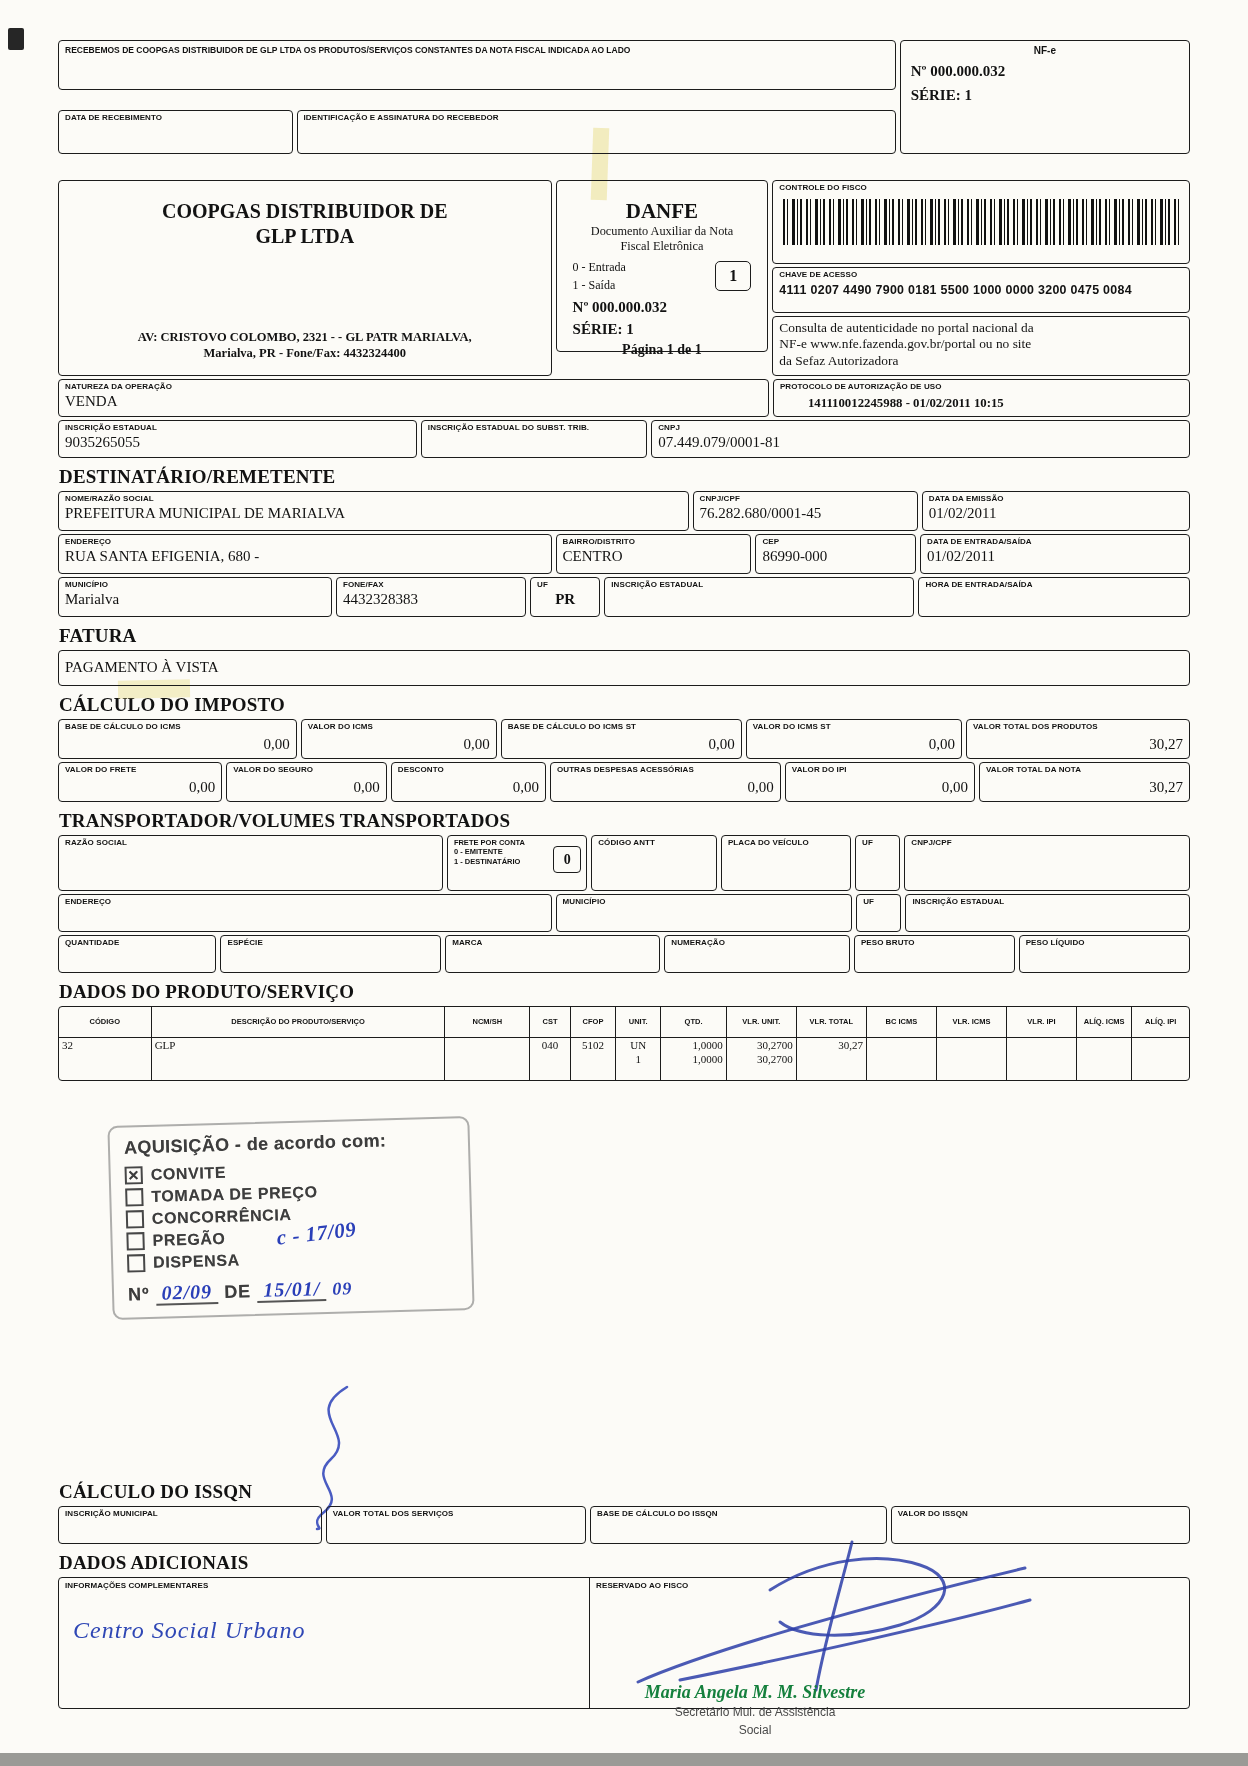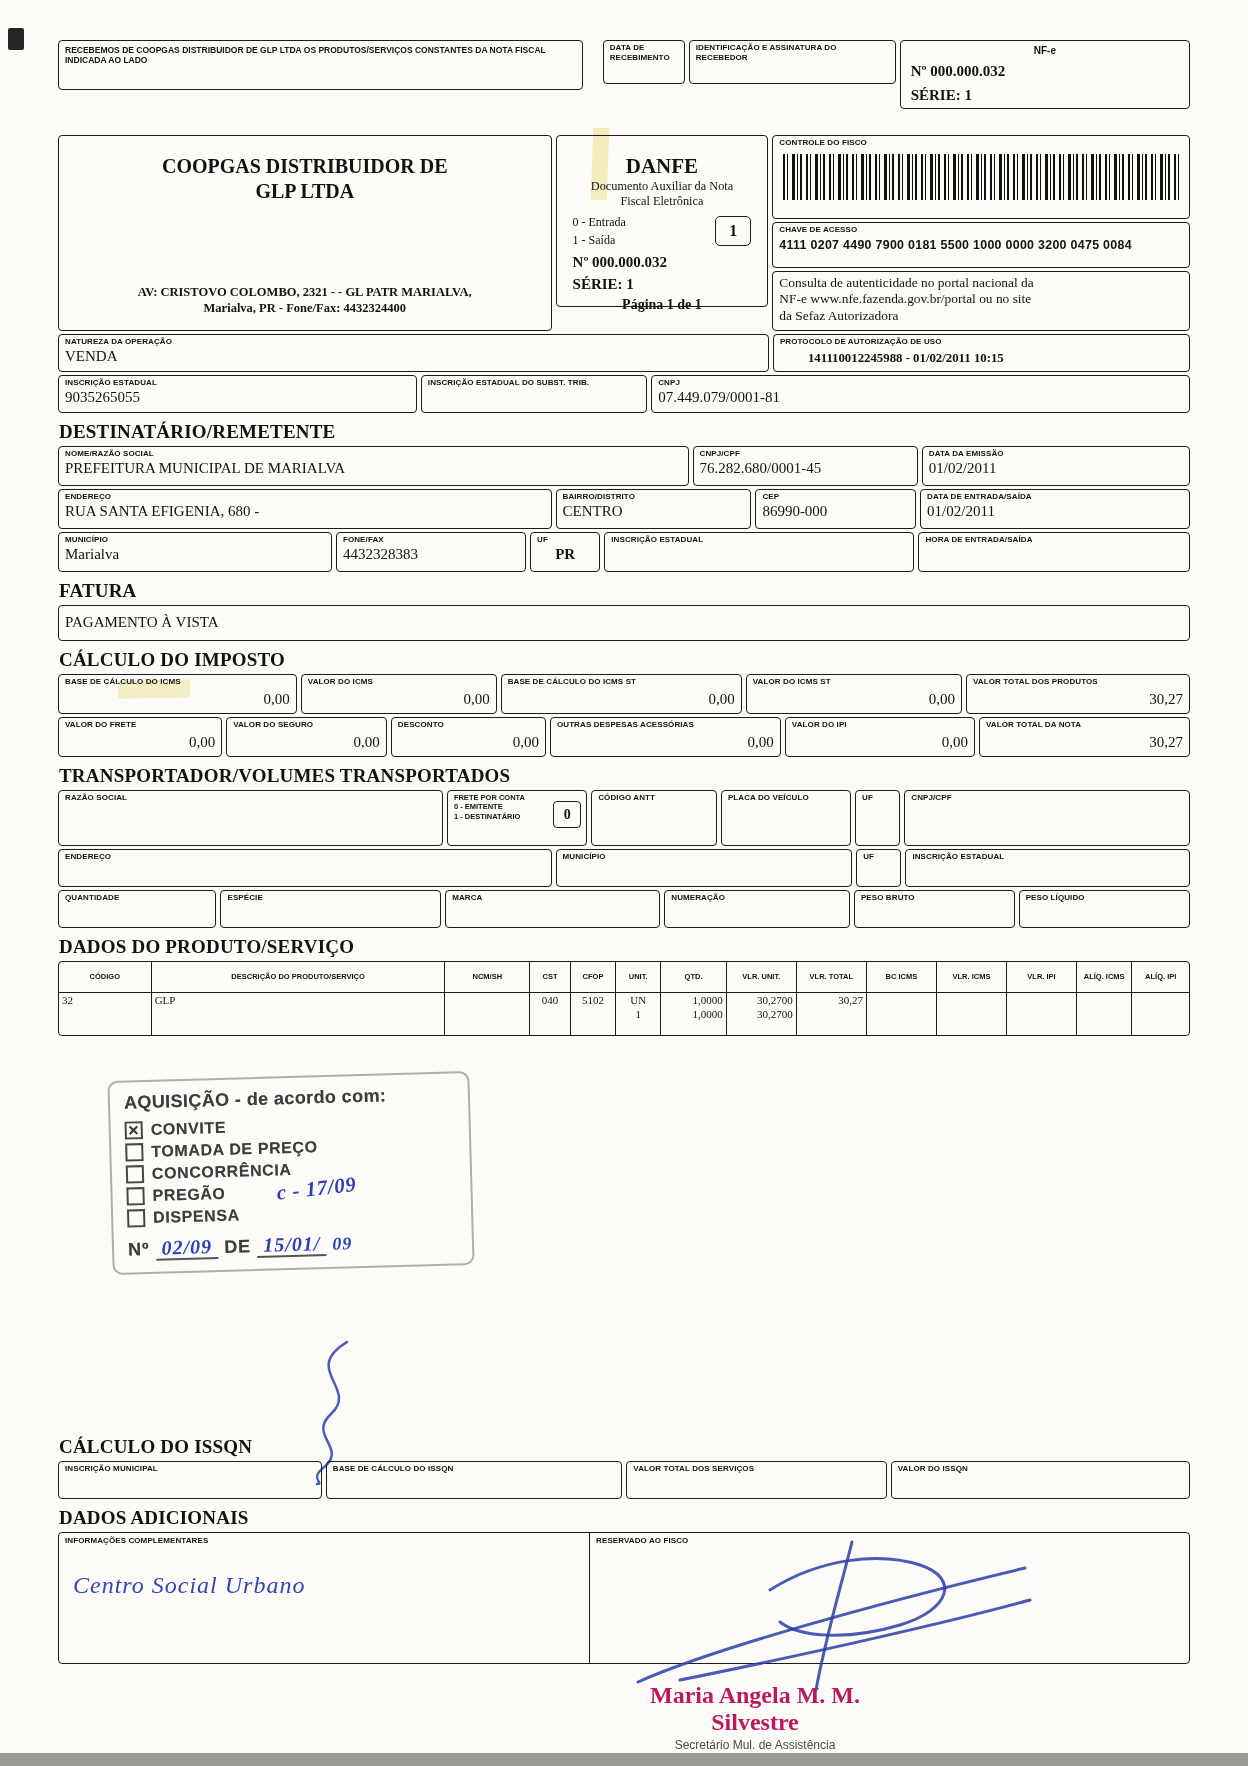--- a/index.html
+++ b/index.html
@@ -8,21 +8,21 @@
         font-family:"Liberation Sans",sans-serif;color:#121212;}
   .row{display:flex;gap:4px;margin-bottom:3px;}
   .box{border:1.6px solid #1c1c1c;border-radius:4px;box-sizing:border-box;
        padding:2px 6px;background:transparent;position:relative;}
   .lbl{font-size:8px;font-weight:700;line-height:1.2;letter-spacing:.1px;}
   .val{font-family:"Liberation Serif",serif;font-size:15px;line-height:1.15;margin-top:1px;}
   .num{text-align:right;margin-top:4px;}
   .sect{font-family:"Liberation Serif",serif;font-weight:700;font-size:19px;
         margin:8px 0 3px 1px;letter-spacing:.2px;}
   
-  .stub-left{flex:0 0 74%;display:flex;flex-direction:row;gap:20px;}
+  .stub-left{flex:0 0 74%;display:flex;flex-direction:column;gap:20px;}
   .stub-stmt{height:50px;font-size:8.5px;font-weight:700;padding-top:4px;}
   .stub-sub{display:flex;gap:4px;}
   .stub-date{flex:0 0 28%;height:44px;}
   .stub-id{flex:1;height:44px;}
   .stub-right{flex:1;padding:4px 10px;}
   .nfe-tag{text-align:center;font-size:10px;font-weight:700;}
   .nfe-num,.nfe-serie{font-family:"Liberation Serif",serif;font-weight:700;font-size:15px;margin-top:7px;}
   
   .hdr{margin-top:26px;}
   .issuer{flex:0 0 43.6%;height:196px;display:flex;flex-direction:column;justify-content:space-between;
@@ -90,22 +90,22 @@
   .flourish{position:absolute;left:205px;top:300px;}
   
   .adbox{height:132px;padding:0;display:flex;}
   .adcell{padding:3px 6px;box-sizing:border-box;}
   .adleft{flex:0 0 47%;border-right:1.4px solid #1c1c1c;}
   .adright{flex:1;}
   .hw{font-family:"Liberation Serif",serif;font-style:italic;color:#2f47b5;font-size:24px;
       margin:26px 0 0 8px;letter-spacing:1px;}
   .sigsvg{position:absolute;left:620px;top:1530px;}
   .sig-block{position:absolute;left:615px;top:1682px;width:280px;text-align:center;}
-  .sig-name{font-family:"Liberation Serif",serif;font-weight:700;
-            font-size:24px;color:#be185d;}
+  .sig-name{font-family:"Liberation Serif",serif;font-style:italic;font-weight:700;
+            font-size:18px;color:#15803d;}
   .sig-title{font-size:12px;color:#4a4a4a;line-height:1.3;margin-top:2px;}
   
   .corner-mark{position:absolute;left:8px;top:28px;width:16px;height:22px;background:#262626;border-radius:2px;}
   .tape1{position:absolute;left:592px;top:128px;width:16px;height:72px;background:rgba(232,220,130,.48);transform:rotate(2deg);}
   .tape2{position:absolute;left:118px;top:680px;width:72px;height:18px;background:rgba(232,220,130,.42);transform:rotate(-1deg);}
   .bottom-strip{position:absolute;left:0;bottom:0;width:100%;height:13px;background:#9a9a96;}
 </style>
 </head>
 <body>
 
@@ -466,25 +466,25 @@
     <svg class="flourish" width="140" height="150" viewBox="0 0 140 150">
       <path d="M84,6 C38,34 96,52 68,78 C44,100 86,112 60,132 C46,143 62,148 54,148" fill="none" stroke="#2a3fb8" stroke-width="2.5" stroke-linecap="round" opacity="0.85"></path>
     </svg>
   </div>
 
   <div class="sect">CÁLCULO DO ISSQN</div>
   <div class="row">
     <div class="box h38" style="flex:0 0 23.3%;">
       <div class="lbl">INSCRIÇÃO MUNICIPAL</div>
     </div>
+    <div class="box h38" style="flex:0 0 23%;">
+      <div class="lbl">VALOR TOTAL DOS SERVIÇOS</div>
+    </div>
     <div class="box h38" style="flex:0 0 26.2%;">
       <div class="lbl">BASE DE CÁLCULO DO ISSQN</div>
-    </div>
-    <div class="box h38" style="flex:0 0 23%;">
-      <div class="lbl">VALOR TOTAL DOS SERVIÇOS</div>
     </div>
     <div class="box h38" style="flex:1;">
       <div class="lbl">VALOR DO ISSQN</div>
     </div>
   </div>
 
   <div class="sect">DADOS ADICIONAIS</div>
   <div class="box adbox">
     <div class="adcell adleft">
       <div class="lbl">INFORMAÇÕES COMPLEMENTARES</div>

